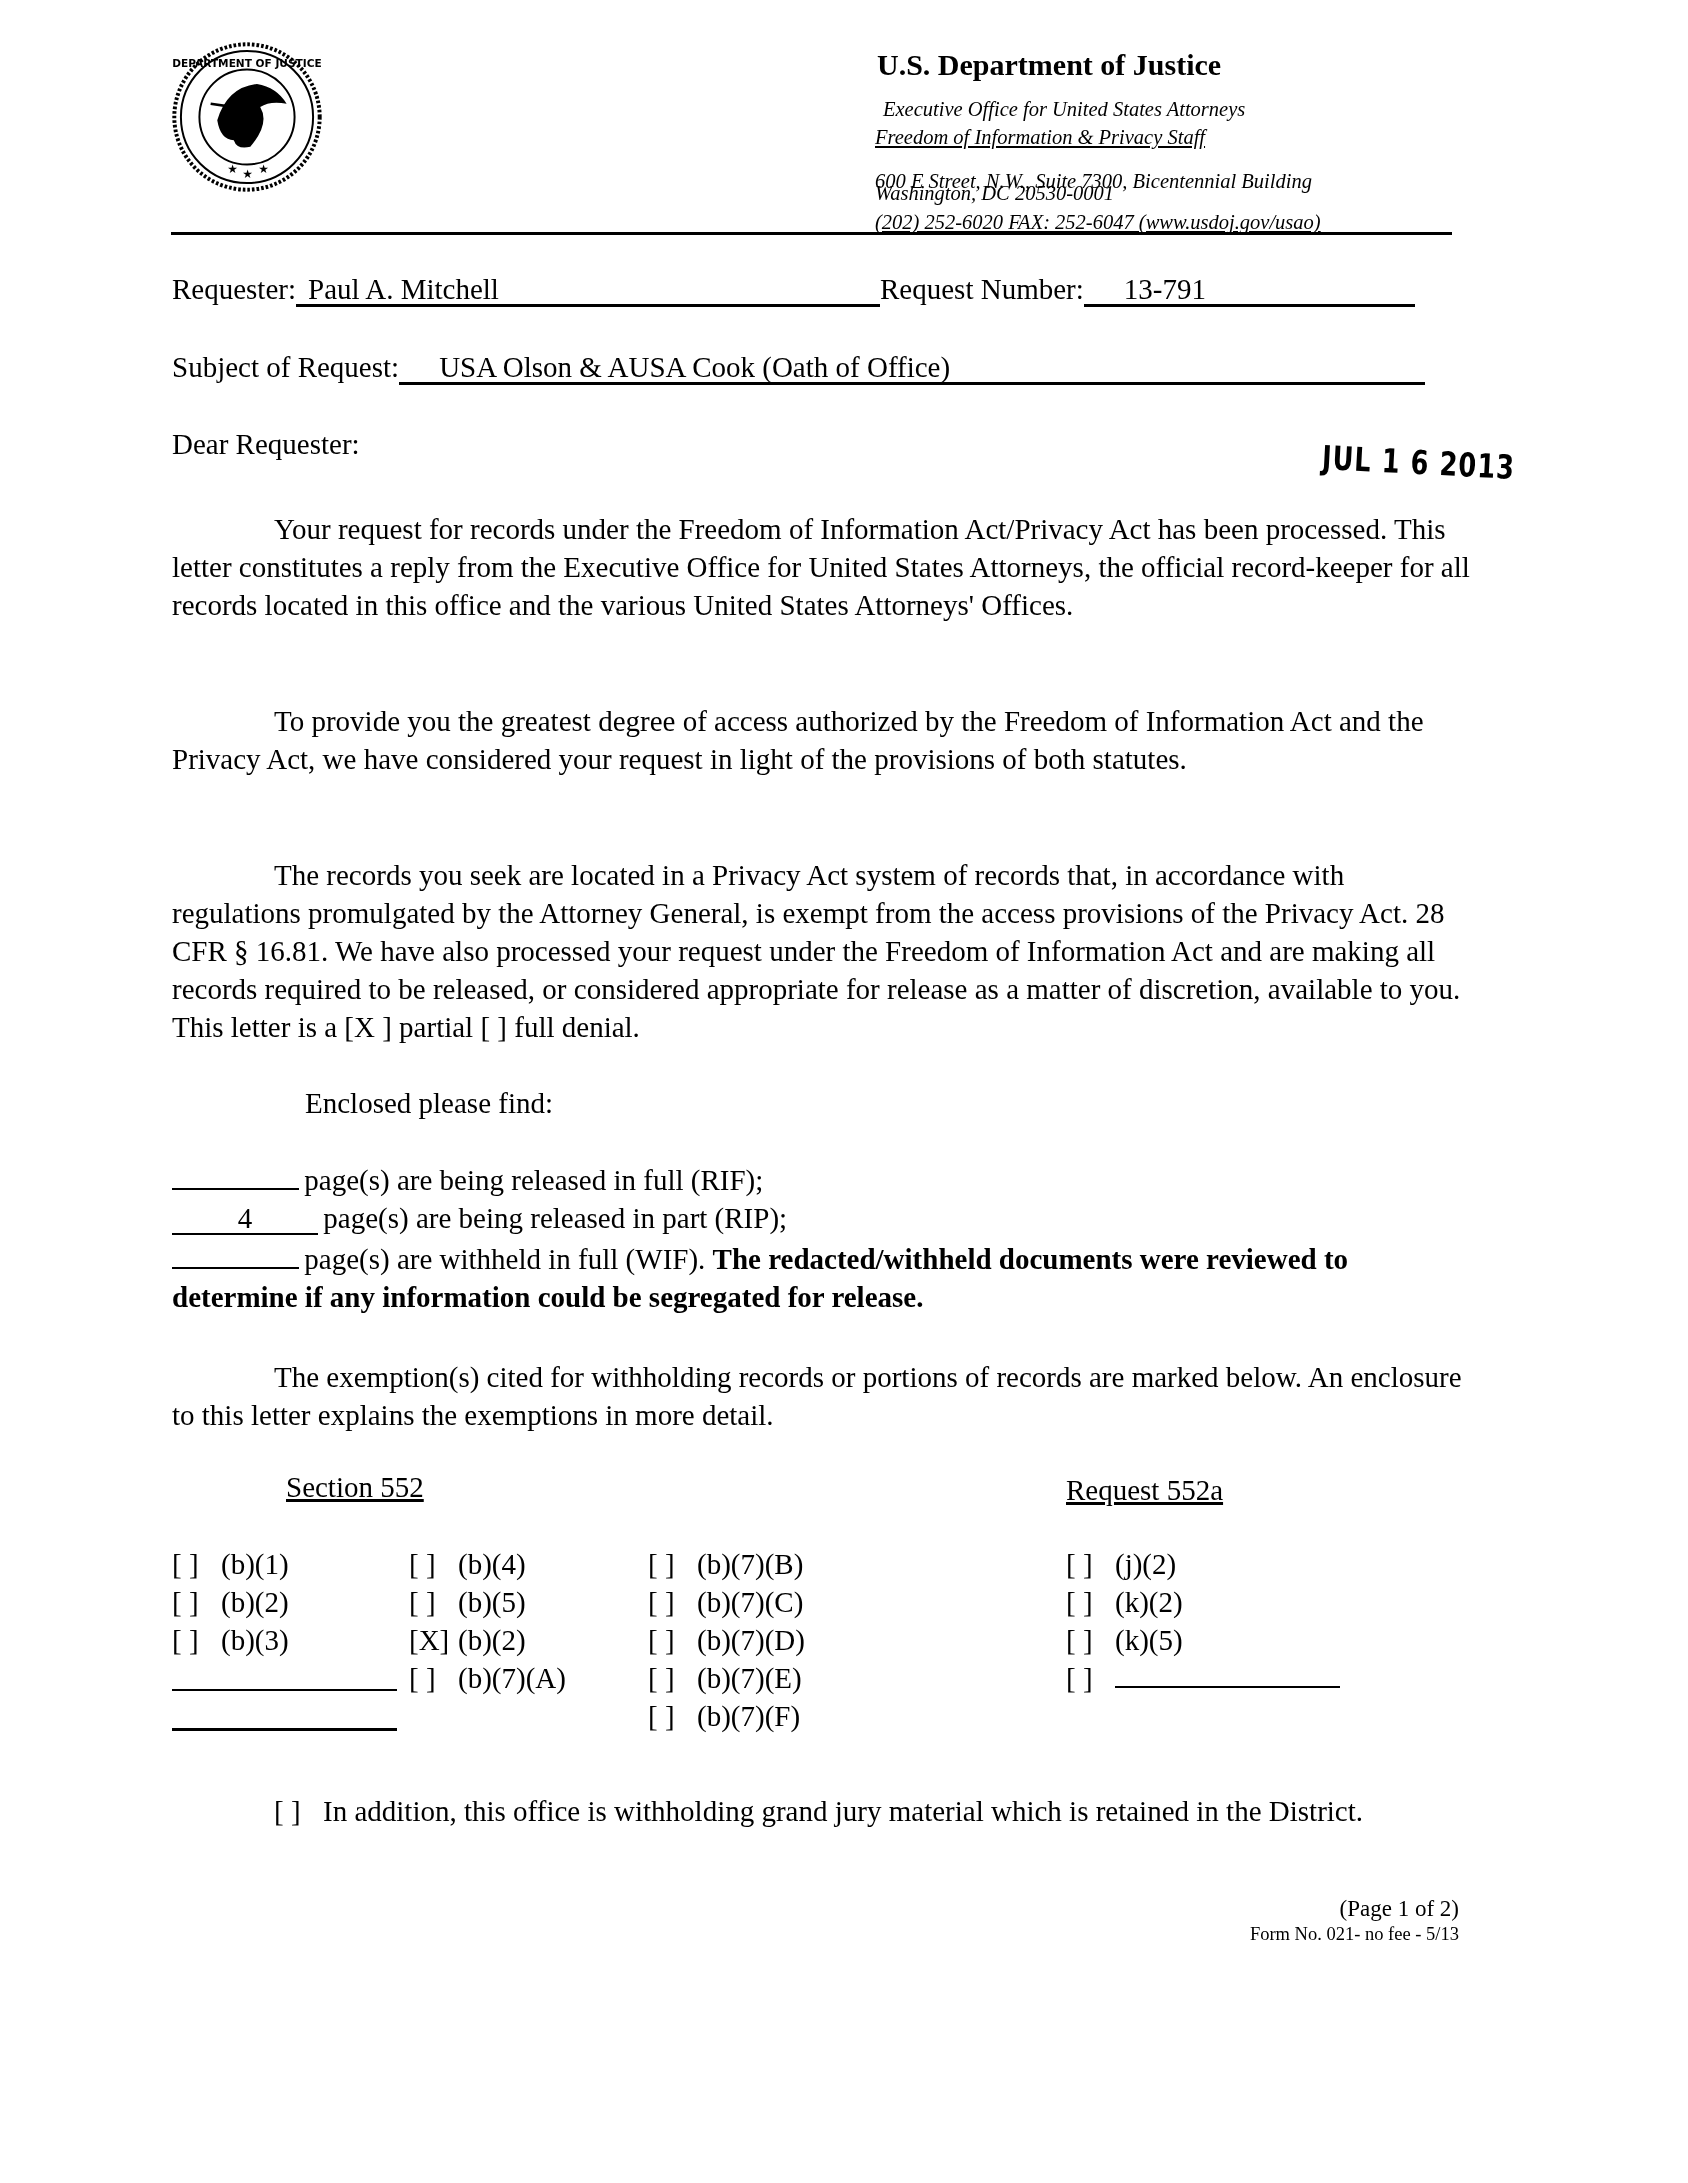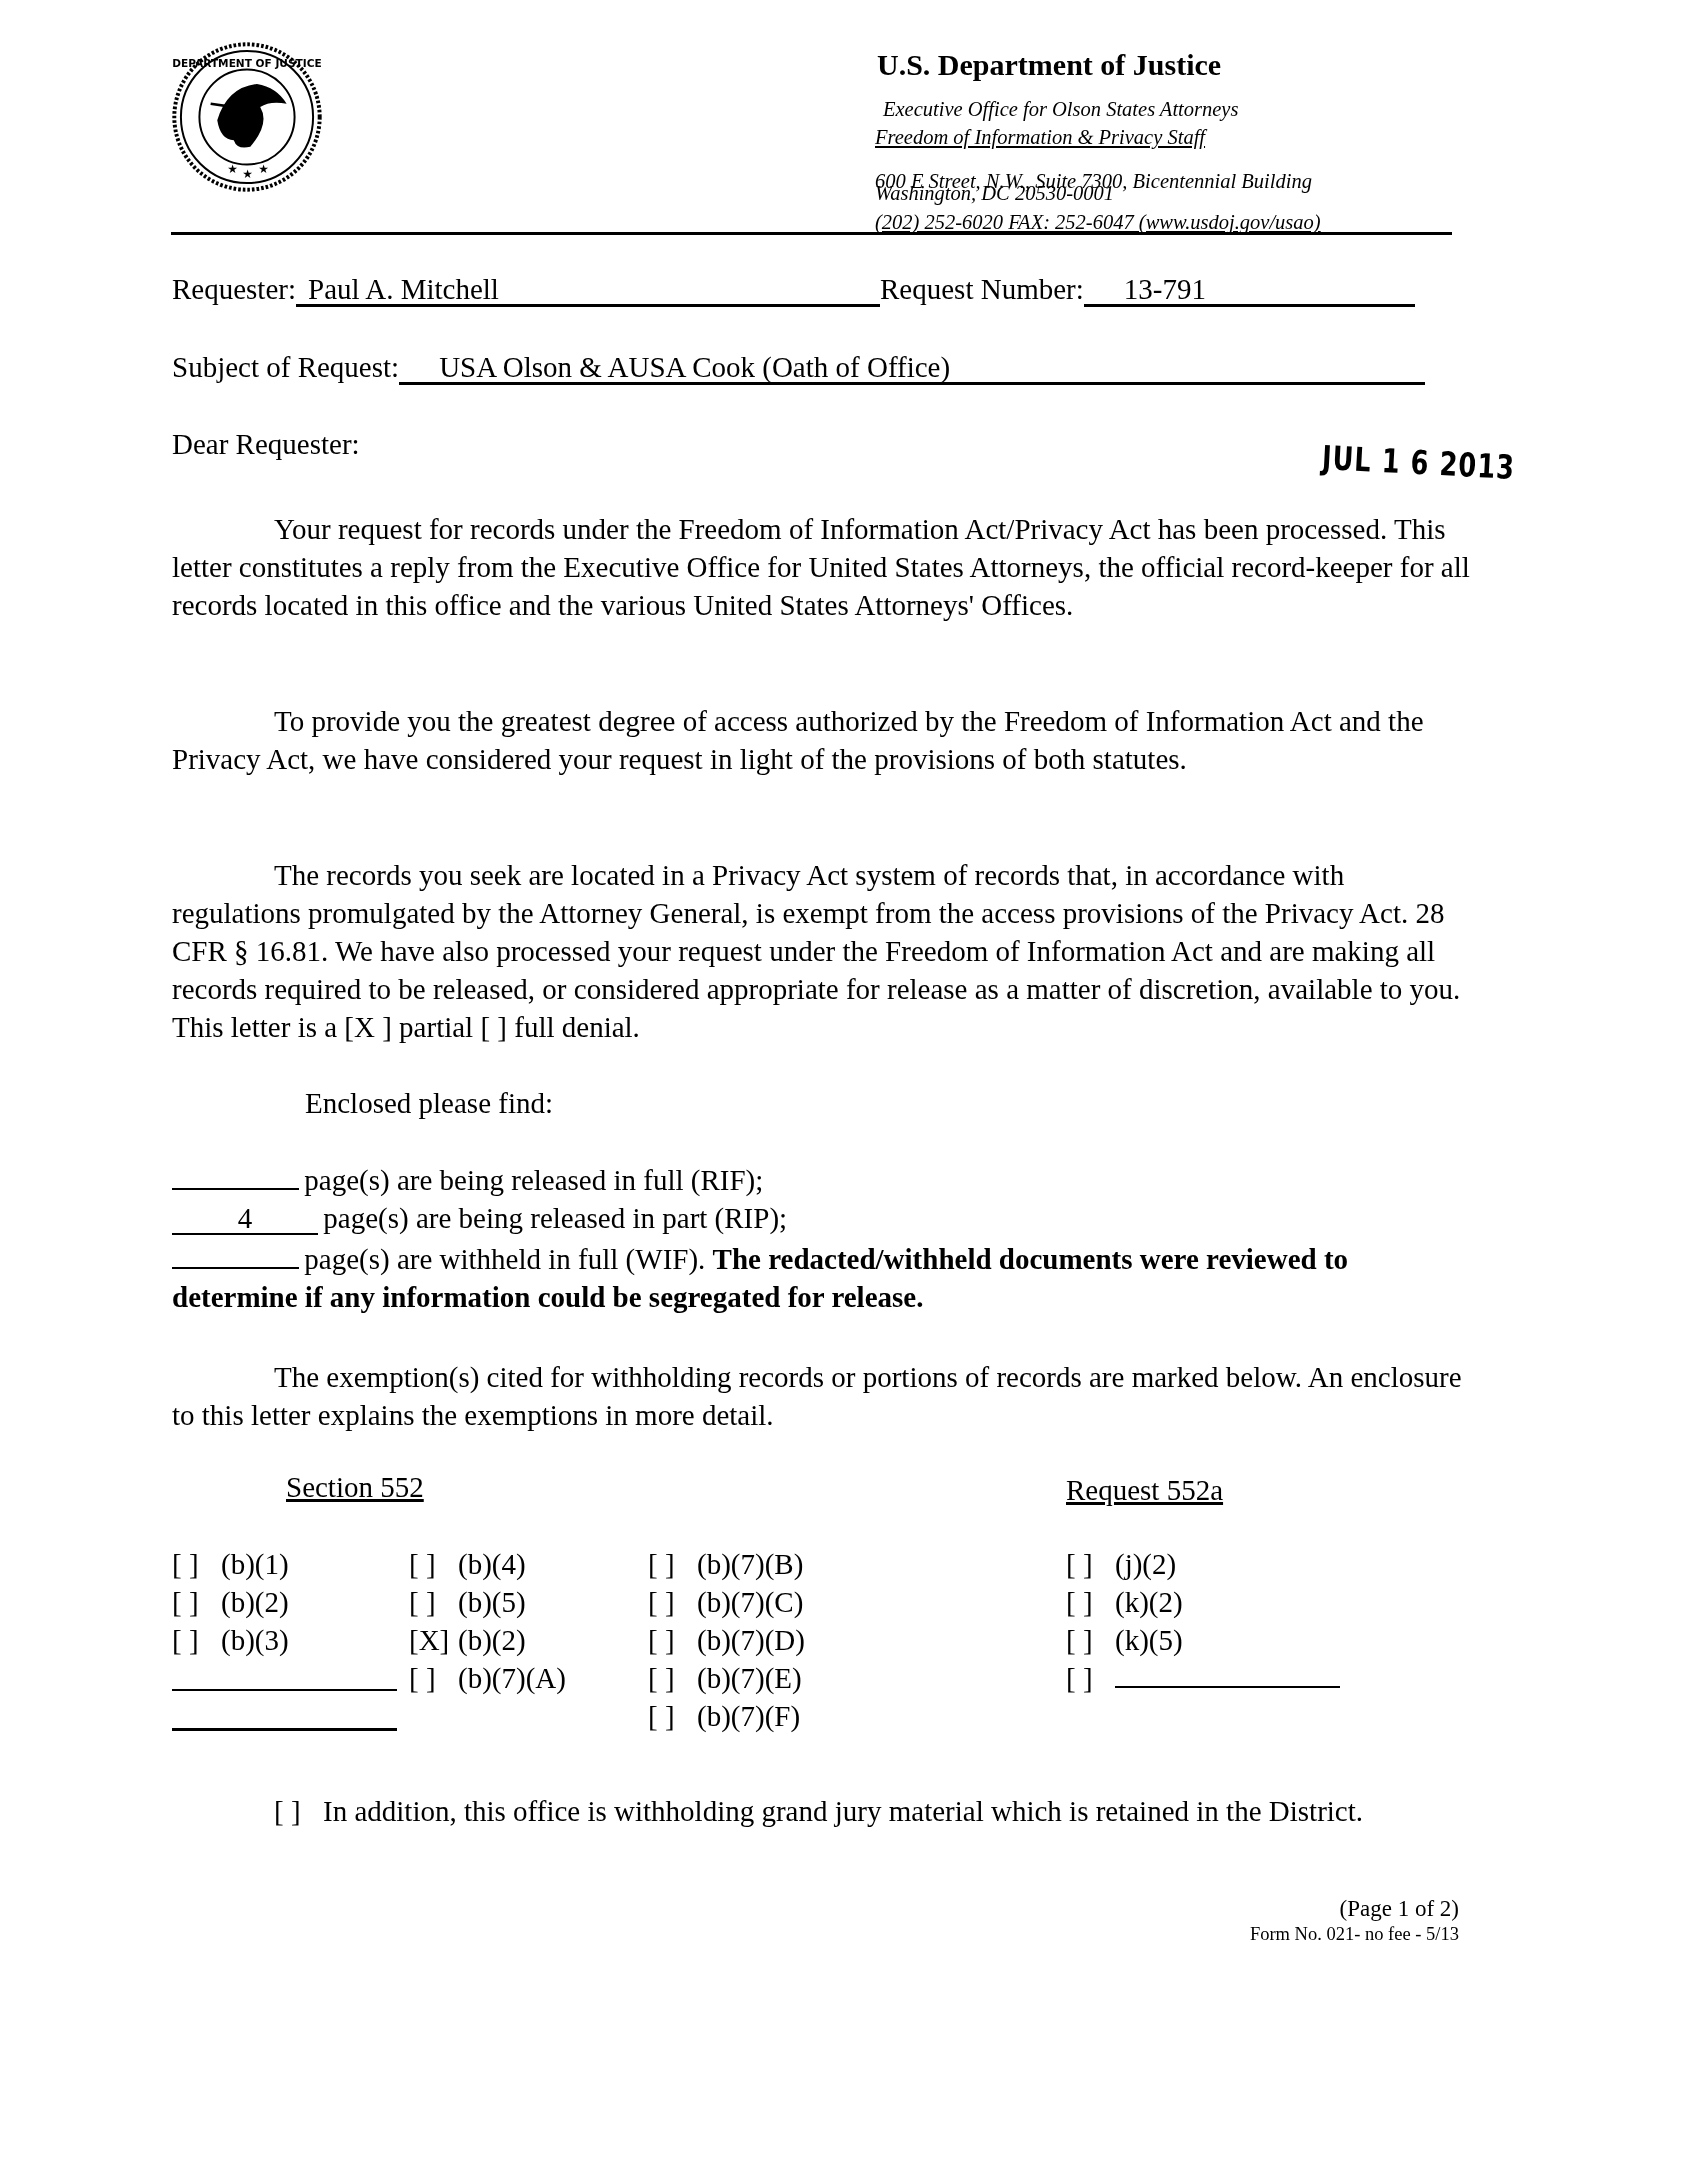--- a/index.html
+++ b/index.html
@@ -42,21 +42,21 @@
     <circle cx="115" cy="115" r="72" fill="none" stroke="#000" stroke-width="3"></circle>
     <path d="M70 120 Q85 70 130 65 Q160 70 175 95 Q150 90 135 100 Q150 125 120 160 Q100 165 95 150 Q75 150 70 120 Z" fill="#000"></path>
     <path d="M60 95 L95 100" stroke="#000" stroke-width="4"></path>
     <text x="115" y="40" text-anchor="middle" font-size="16" font-weight="bold" font-family="DejaVu Sans, sans-serif">DEPARTMENT OF JUSTICE</text>
     <text x="85" y="200" font-size="18">★</text>
     <text x="108" y="208" font-size="18">★</text>
     <text x="132" y="200" font-size="18">★</text>
   </svg>
 </div>
 <div class="abs lh-title">U.S. Department of Justice</div>
-<div class="abs lh-line lh1">Executive Office for Olson States Attorneys</div>
+<div class="abs lh-line lh1">Executive Office for United States Attorneys</div>
 <div class="abs lh-line lh2">Freedom of Information &amp; Privacy Staff</div>
 <div class="abs lh-line lh3">600 E Street, N.W.,  Suite 7300, Bicentennial Building</div>
 <div class="abs lh-line lh4">Washington, DC  20530-0001</div>
 <div class="abs lh-line lh5" style="text-decoration: underline;">(202) 252-6020    FAX: 252-6047    (www.usdoj.gov/usao)</div>
 <div class="abs rule"></div>
 
 <div class="abs field-row" style="left:172px; top:273px;">
   <span>Requester:</span><span class="blank" style="width:584px; padding-left:12px;">Paul A. Mitchell</span><span>Request Number:</span><span class="blank" style="width:331px; padding-left:40px;">13-791</span>
 </div>
 <div class="abs field-row" style="left:172px; top:351px;">

